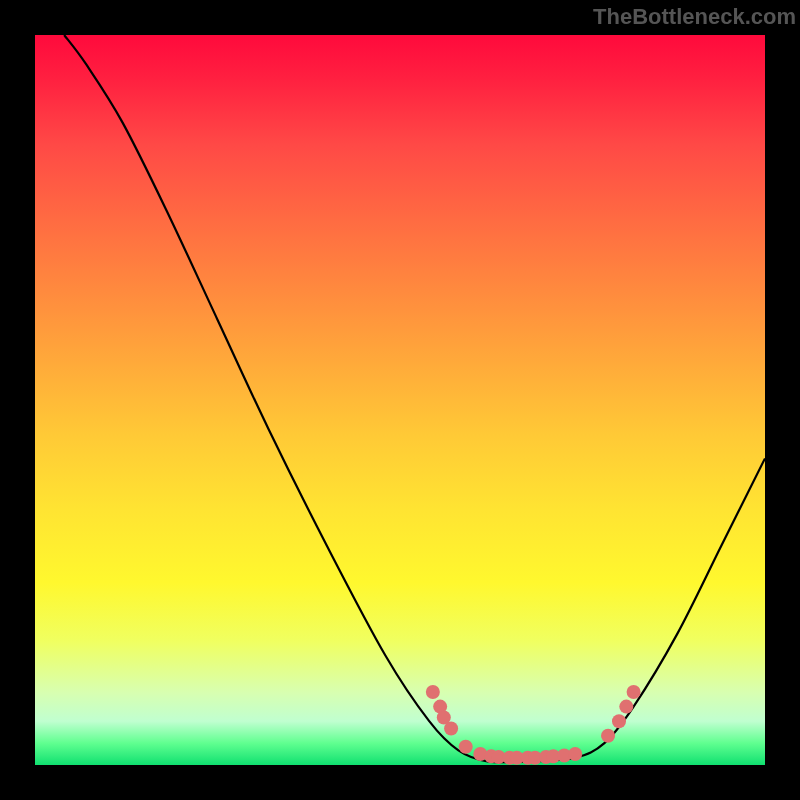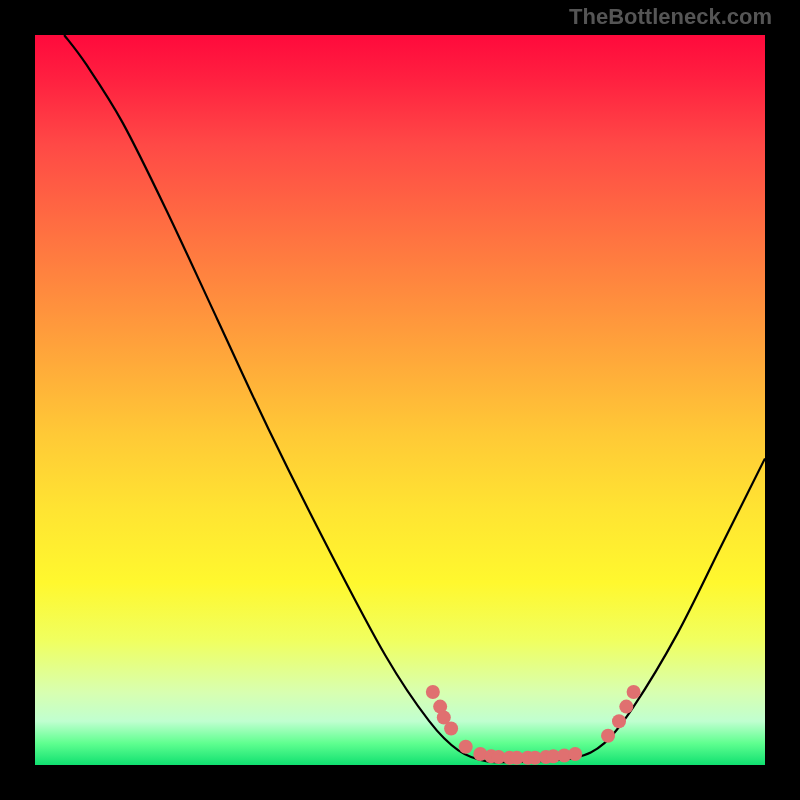--- a/index.html
+++ b/index.html
@@ -7,21 +7,21 @@
     width: 800px;
     height: 800px;
     background: #000;
     position: relative;
     overflow: hidden;
     font-family: Arial, sans-serif;
   }
   .watermark {
     position: absolute;
     top: 4px;
-    right: 28px;
+    right: 4px;
     font-size: 22px;
     font-weight: bold;
     color: #555;
     z-index: 10;
   }
   .plot-area {
     position: absolute;
     left: 35px;
     top: 35px;
     width: 730px;

